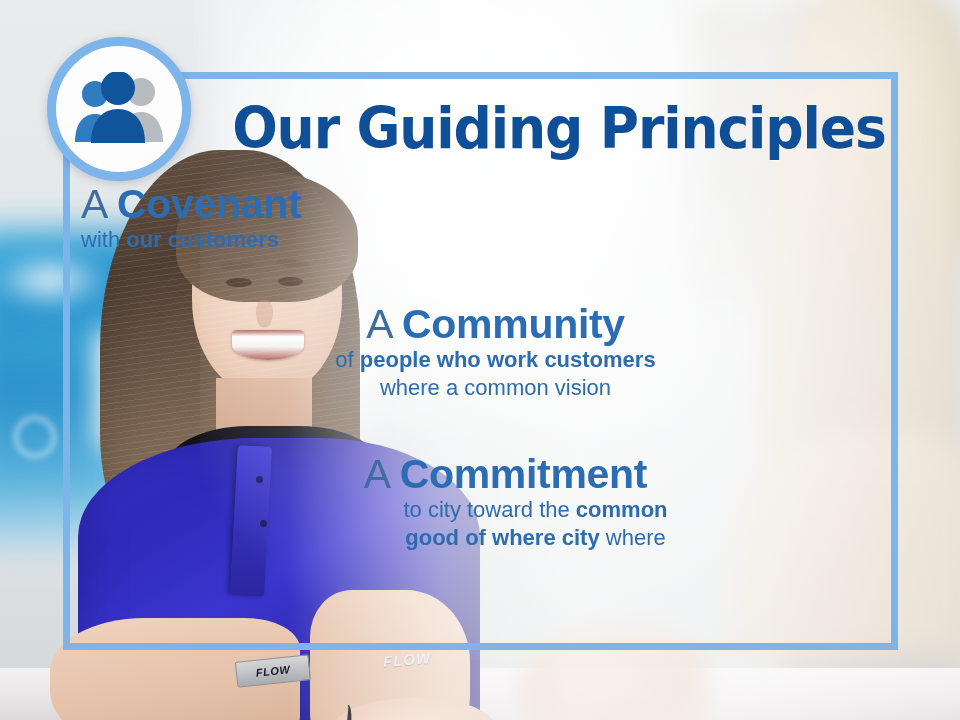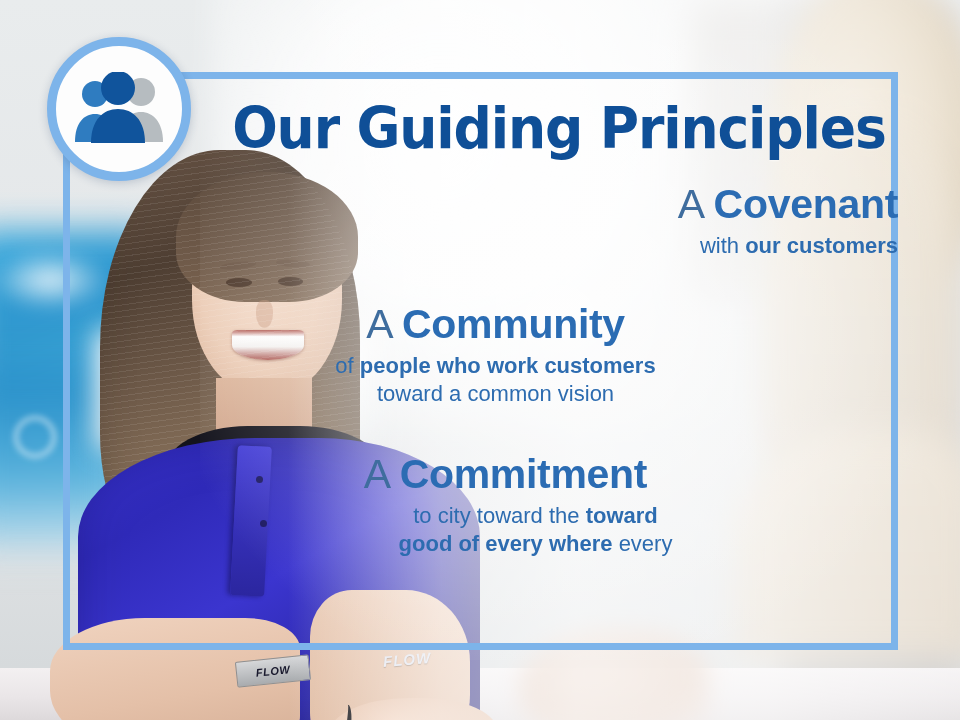--- a/index.html
+++ b/index.html
@@ -254,25 +254,24 @@
     font-size:41px;line-height:1.08;
     color:#2b6cb3;
     letter-spacing:-.3px;
     white-space:nowrap;
   }
   .p-head .art{font-weight:normal;color:#3f6d9e;}
   .p-head .word{font-weight:bold;color:#2b6cb3;}
   .p-sub{
     font-size:22px;line-height:1.28;
     color:#2d6cb0;
-    margin-top:6px;
   }
   .p-sub b{font-weight:bold;}
 
-  .p1{left:0;top:110px;text-align:right;padding-left:18px;}
+  .p1{left:0;top:110px;text-align:left;padding-left:18px;}
   .p2{left:0;top:230px;text-align:center;padding-left:30px;}
   .p3{left:0;top:380px;text-align:center;padding-left:50px;}
 
   .p3 .p-sub{padding-left:60px;}
 </style>
 </head>
 <body>
 
 <div id="stage">
 
@@ -365,29 +364,29 @@
       </div>
     </div>
 
     <div class="principle p2">
       <div class="p-head">
         <span class="art">A</span>
         <span class="word" style="color: rgb(43, 108, 179);">Community</span>
       </div>
       <div class="p-sub">
         <span>of </span><b>people who work customers</b><br>
-        <span>toward a common vision</span>
+        <span>where a common vision</span>
       </div>
     </div>
 
     <div class="principle p3">
       <div class="p-head">
         <span class="art">A</span>
         <span class="word" style="color: rgb(43, 108, 179);">Commitment</span>
       </div>
       <div class="p-sub">
-        <span>to city toward the </span><b>toward</b><br>
-        <b>good of every where</b><span> every</span><br>
+        <span>to city toward the </span><b>common</b><br>
+        <b>good of where city</b><span> where</span><br>
       </div>
     </div>
 
   </div>
 </div>
 
 </body></html>

